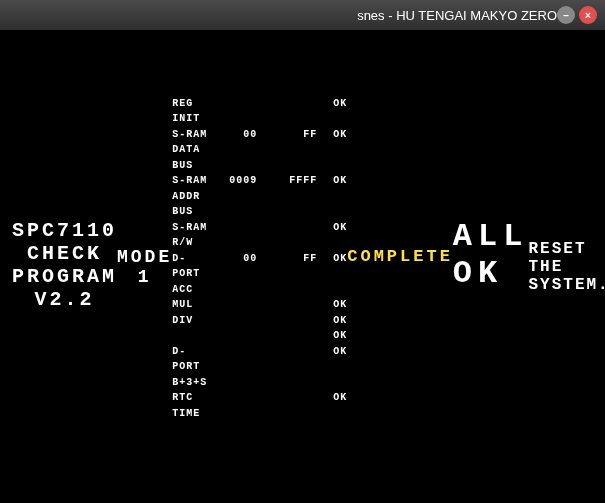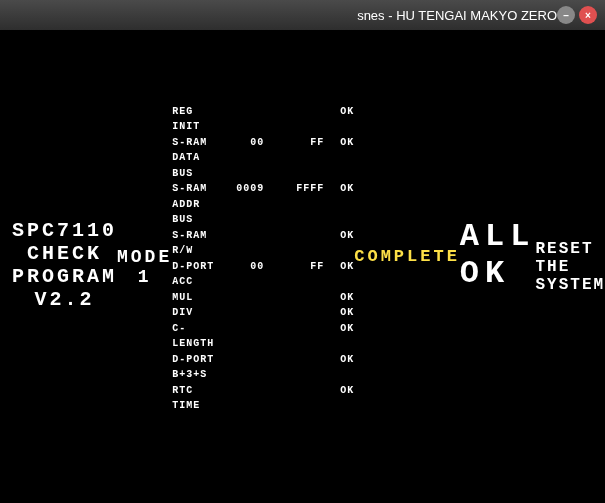--- a/index.html
+++ b/index.html
@@ -216,21 +216,20 @@
           <span class="check-val2"></span>
           <span class="check-status">OK</span>
         </div>
         <div class="check-row">
           <span class="check-label">DIV</span>
           <span class="check-val1"></span>
           <span class="check-val2"></span>
           <span class="check-status">OK</span>
         </div>
         <div class="check-row">
-          <span class="check-label">C-LENGTH</span>
           <span class="check-val1"></span>
           <span class="check-val2"></span>
           <span class="check-status">OK</span>
         </div>
         <div class="check-row">
           <span class="check-label">D-PORT B+3+S</span>
           <span class="check-val1"></span>
           <span class="check-val2"></span>
           <span class="check-status">OK</span>
         </div>

